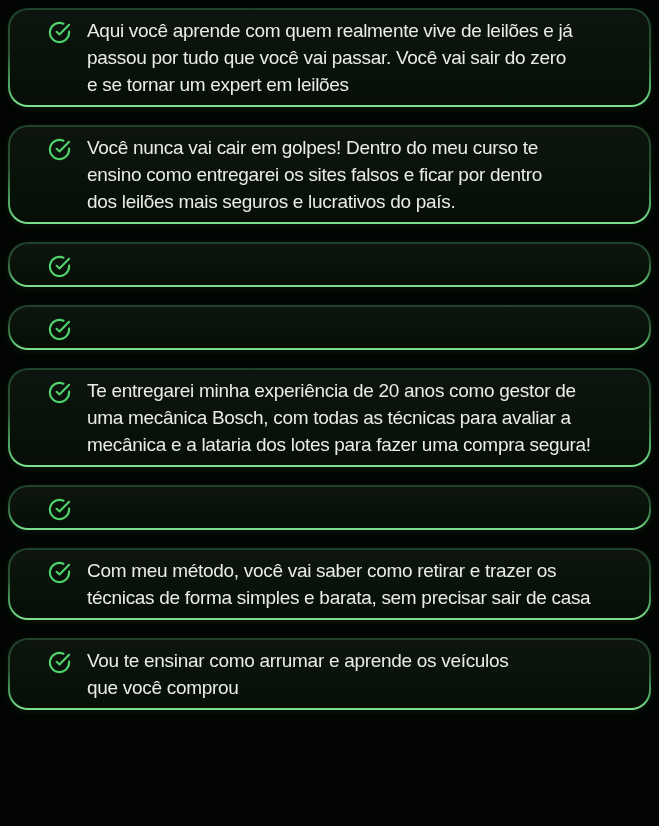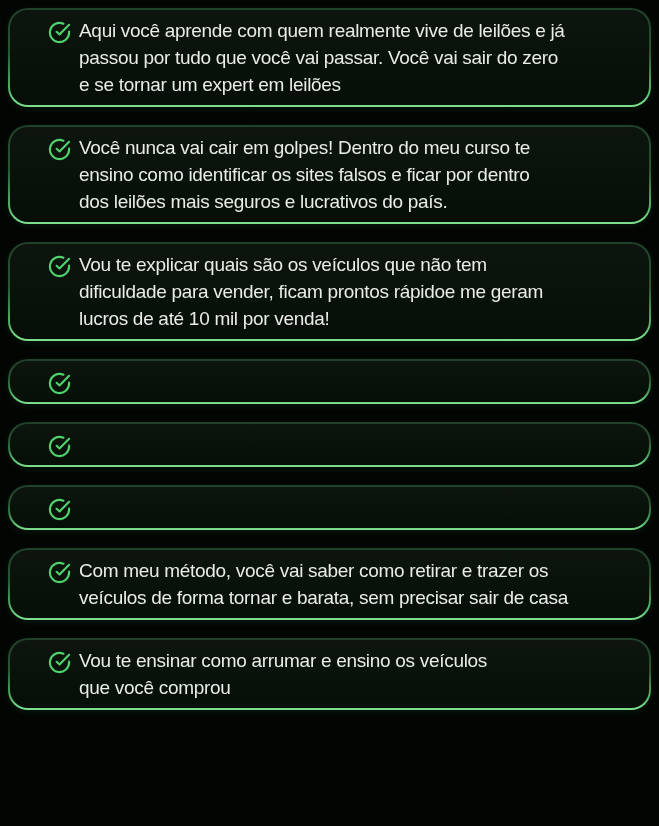--- a/index.html
+++ b/index.html
@@ -15,21 +15,21 @@
     display: flex;
     flex-direction: column;
     gap: 18px;
     font-family: "Liberation Sans", sans-serif;
     overflow: hidden;
   }
   .card {
     box-sizing: border-box;
     display: flex;
     align-items: flex-start;
-    gap: 8px;
+    gap: 16px;
     padding: 7px 12px 7px 38px;
     border: 2px solid transparent;
     border-radius: 20px;
     background:
       linear-gradient(180deg, #0d150e 0%, #081108 70%, #060e07 100%) padding-box,
       linear-gradient(180deg, #20402a 0%, #2b5634 45%, #54b468 82%, #7ee290 100%) border-box;
     box-shadow: 0 2px 7px rgba(70, 210, 100, 0.10);
   }
   .icon {
     flex: 0 0 auto;
@@ -67,34 +67,22 @@
 </div>
 
 <div class="card">
   <span class="icon">
     <svg viewBox="0 0 24 24" fill="none" stroke="currentColor" stroke-width="2.2" stroke-linecap="round" stroke-linejoin="round">
         <path d="M22 11.08V12a10 10 0 1 1-5.93-9.14"></path>
         <polyline points="22 4 12 14.01 9 11.27"></polyline>
       </svg>
   </span>
   <span class="card-text">Você nunca vai cair em golpes! Dentro do meu curso te
-ensino como identificar os sites falsos e ficar por dentro
+ensino como entregarei os sites falsos e ficar por dentro
 dos leilões mais seguros e lucrativos do país.</span>
-</div>
-
-<div class="card">
-  <span class="icon">
-    <svg viewBox="0 0 24 24" fill="none" stroke="currentColor" stroke-width="2.2" stroke-linecap="round" stroke-linejoin="round">
-        <path d="M22 11.08V12a10 10 0 1 1-5.93-9.14"></path>
-        <polyline points="22 4 12 14.01 9 11.27"></polyline>
-      </svg>
-  </span>
-  <span class="card-text">Vou te explicar quais são os veículos que não tem
-dificuldade para vender, ficam prontos rápidoe me geram
-lucros de até 10 mil por venda!</span>
 </div>
 
 <div class="card">
   <span class="icon">
     <svg viewBox="0 0 24 24" fill="none" stroke="currentColor" stroke-width="2.2" stroke-linecap="round" stroke-linejoin="round">
         <path d="M22 11.08V12a10 10 0 1 1-5.93-9.14"></path>
         <polyline points="22 4 12 14.01 9 11.27"></polyline>
       </svg>
   </span>
 </div>
@@ -108,35 +96,47 @@
   </span>
 </div>
 
 <div class="card">
   <span class="icon">
     <svg viewBox="0 0 24 24" fill="none" stroke="currentColor" stroke-width="2.2" stroke-linecap="round" stroke-linejoin="round">
         <path d="M22 11.08V12a10 10 0 1 1-5.93-9.14"></path>
         <polyline points="22 4 12 14.01 9 11.27"></polyline>
       </svg>
   </span>
+  <span class="card-text">Te entregarei minha experiência de 20 anos como gestor de
+uma mecânica Bosch, com todas as técnicas para avaliar a
+mecânica e a lataria dos lotes para fazer uma compra segura!</span>
+</div>
+
+<div class="card">
+  <span class="icon">
+    <svg viewBox="0 0 24 24" fill="none" stroke="currentColor" stroke-width="2.2" stroke-linecap="round" stroke-linejoin="round">
+        <path d="M22 11.08V12a10 10 0 1 1-5.93-9.14"></path>
+        <polyline points="22 4 12 14.01 9 11.27"></polyline>
+      </svg>
+  </span>
 </div>
 
 <div class="card">
   <span class="icon">
     <svg viewBox="0 0 24 24" fill="none" stroke="currentColor" stroke-width="2.2" stroke-linecap="round" stroke-linejoin="round">
         <path d="M22 11.08V12a10 10 0 1 1-5.93-9.14"></path>
         <polyline points="22 4 12 14.01 9 11.27"></polyline>
       </svg>
   </span>
   <span class="card-text">Com meu método, você vai saber como retirar e trazer os
-veículos de forma tornar e barata, sem precisar sair de casa</span>
+técnicas de forma simples e barata, sem precisar sair de casa</span>
 </div>
 
 <div class="card">
   <span class="icon">
     <svg viewBox="0 0 24 24" fill="none" stroke="currentColor" stroke-width="2.2" stroke-linecap="round" stroke-linejoin="round">
         <path d="M22 11.08V12a10 10 0 1 1-5.93-9.14"></path>
         <polyline points="22 4 12 14.01 9 11.27"></polyline>
       </svg>
   </span>
-  <span class="card-text">Vou te ensinar como arrumar e ensino os veículos
+  <span class="card-text">Vou te ensinar como arrumar e aprende os veículos
 que você comprou</span>
 </div>
 
 </body></html>

